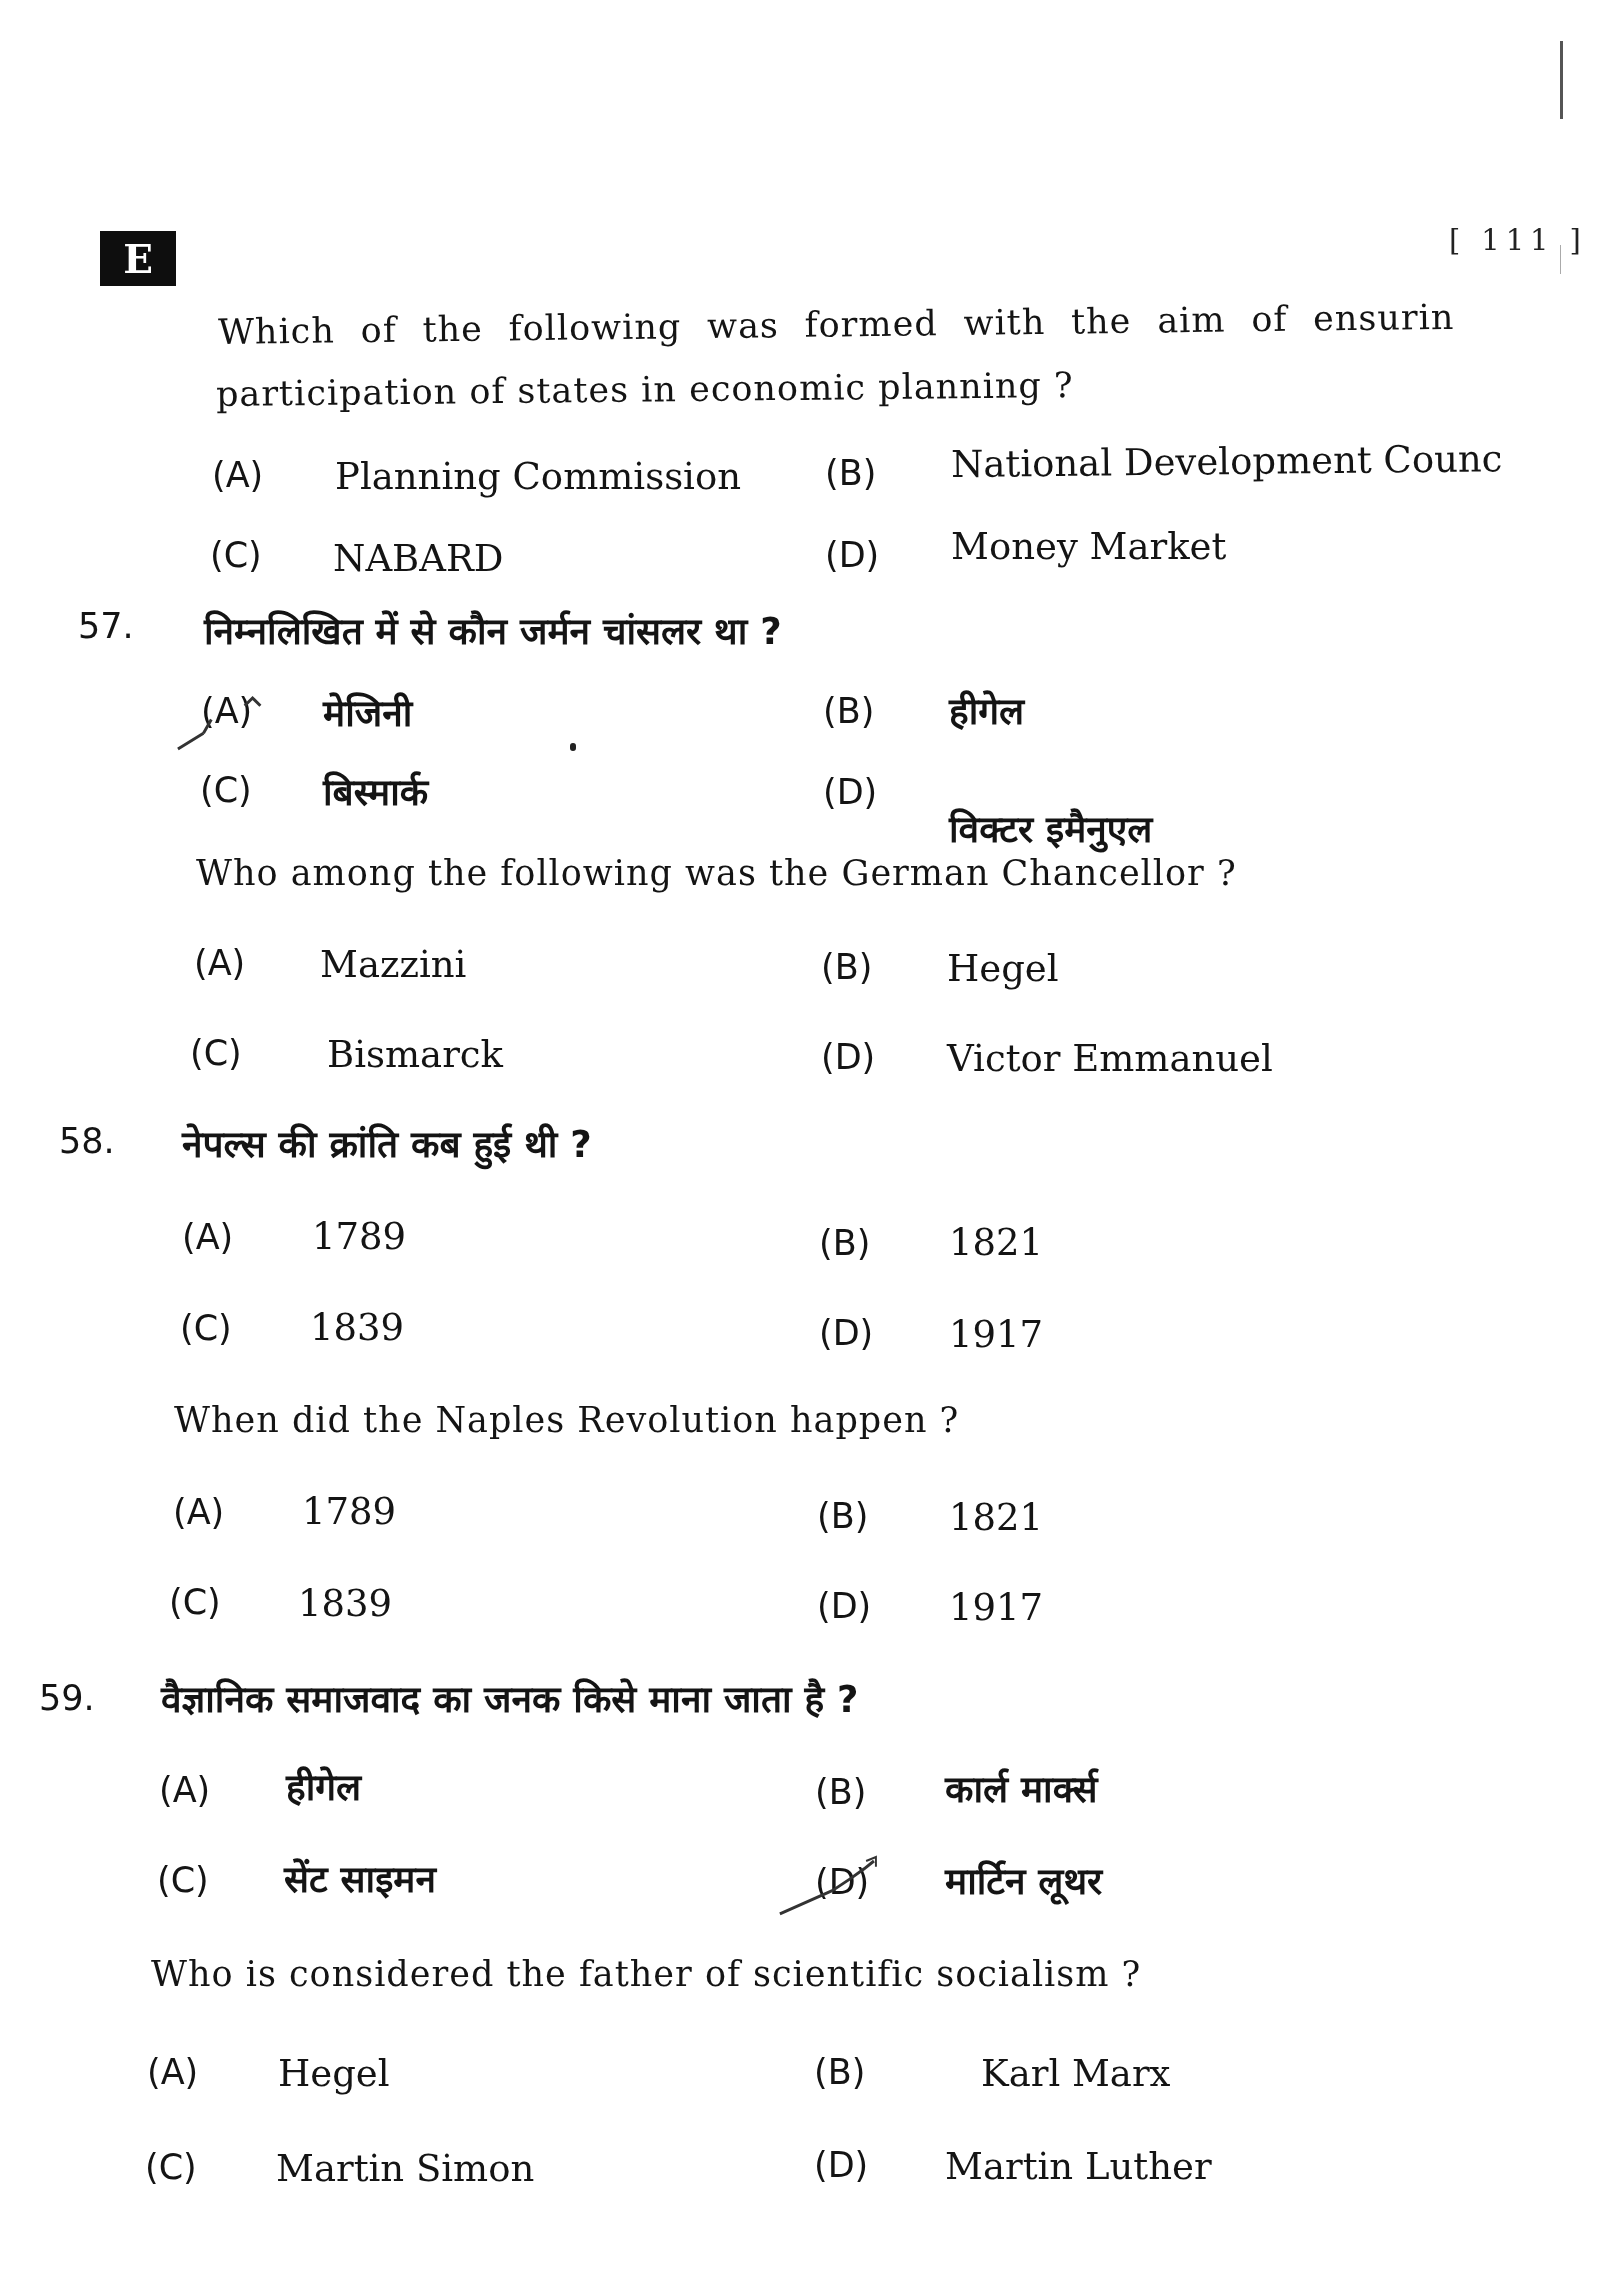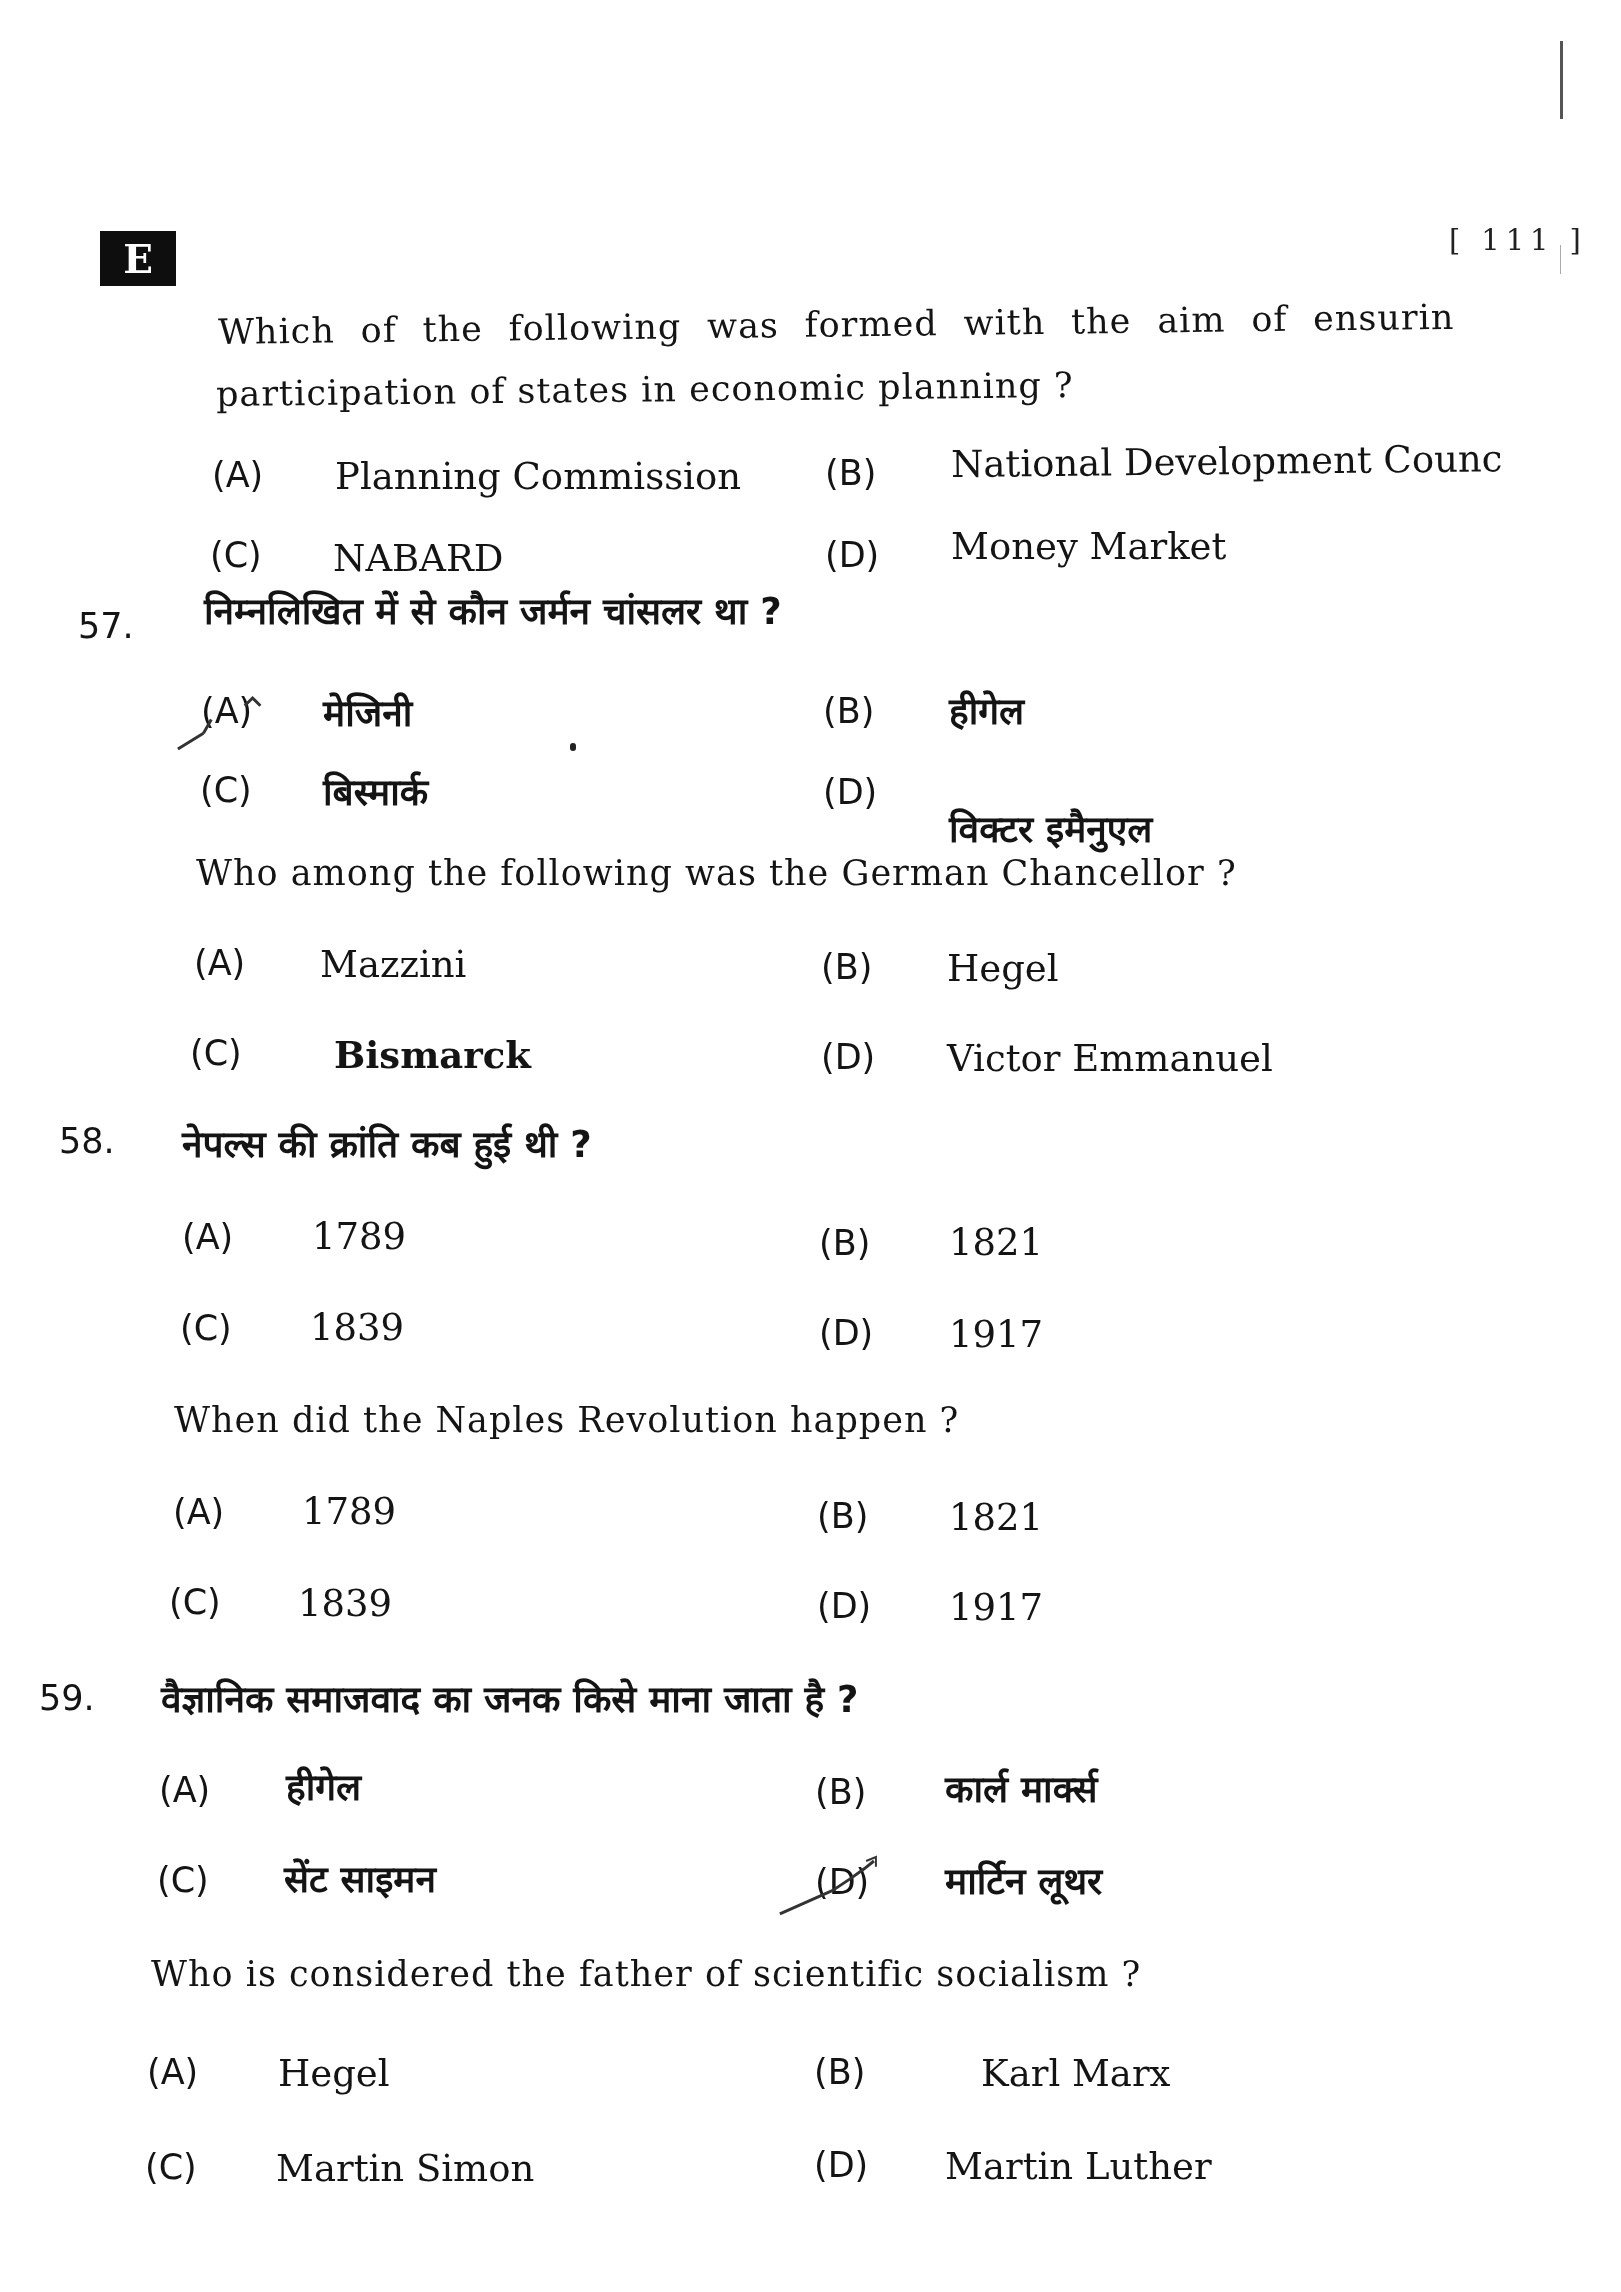--- a/index.html
+++ b/index.html
@@ -36,42 +36,42 @@
 <div class="abs opt-label" style="left:212px;top:455px;">(A)</div>
 <div class="abs opt-text" style="left:335px;top:455px;">Planning Commission</div>
 <div class="abs opt-label" style="left:825px;top:453px;">(B)</div>
 <div class="abs opt-text" style="left:951px;top:443px;transform:rotate(-0.6deg);transform-origin:left;">National Development Counc</div>
 <div class="abs opt-label" style="left:210px;top:535px;">(C)</div>
 <div class="abs opt-text" style="left:333px;top:537px;">NABARD</div>
 <div class="abs opt-label" style="left:825px;top:535px;">(D)</div>
 <div class="abs opt-text" style="left:951px;top:525px;">Money Market</div>
 
 <div class="abs qnum" style="left:78px;top:606px;">57.</div>
-<div class="abs hi" style="left:204px;top:584px;">निम्नलिखित में से कौन जर्मन चांसलर था ?</div>
+<div class="abs hi" style="left:204px;top:604px;">निम्नलिखित में से कौन जर्मन चांसलर था ?</div>
 
 <div class="abs opt-label" style="left:201px;top:691px;">(A)</div>
 <svg class="tick" style="left:174px;top:692px;" width="108" height="63" viewBox="0 0 110 64">
   <path d="M4 58 L30 42 M30 42 L38 28 M72 14 L80 6 L88 14" stroke="#333" stroke-width="3" fill="none"></path>
 </svg>
 <div class="abs hi" style="left:323px;top:686px;">मेजिनी</div>
 <div class="abs opt-label" style="left:823px;top:691px;">(B)</div>
 <div class="abs hi" style="left:949px;top:684px;">हीगेल</div>
 <div class="abs" style="left:570px;top:743px;width:5.9px;height:7.8px;background:#222;border-radius:2.9px;"></div>
 <div class="abs opt-label" style="left:200px;top:770px;">(C)</div>
 <div class="abs hi" style="left:323px;top:765px;">बिस्मार्क</div>
 <div class="abs opt-label" style="left:823px;top:772px;">(D)</div>
 <div class="abs hi" style="left:949px;top:802px;">विक्टर इमैनुएल</div>
 
 <div class="abs qtext-en" style="left:196px;top:853px;">Who among the following was the German Chancellor ?</div>
 <div class="abs opt-label" style="left:194px;top:943px;">(A)</div>
 <div class="abs opt-text" style="left:320px;top:943px;">Mazzini</div>
 <div class="abs opt-label" style="left:821px;top:947px;">(B)</div>
 <div class="abs opt-text" style="left:947px;top:947px;">Hegel</div>
 <div class="abs opt-label" style="left:190px;top:1033px;">(C)</div>
-<div class="abs opt-text" style="left:334px;top:1033px;font-weight:bold;">Bismarck</div>
+<div class="abs opt-text" style="left:327px;top:1033px;">Bismarck</div>
 <div class="abs opt-label" style="left:821px;top:1037px;">(D)</div>
 <div class="abs opt-text" style="left:947px;top:1037px;">Victor Emmanuel</div>
 
 <div class="abs qnum" style="left:59px;top:1121px;">58.</div>
 <div class="abs hi" style="left:182px;top:1117px;">नेपल्स की क्रांति कब हुई थी ?</div>
 <div class="abs opt-label" style="left:182px;top:1217px;">(A)</div>
 <div class="abs opt-text" style="left:312px;top:1215px;">1789</div>
 <div class="abs opt-label" style="left:819px;top:1223px;">(B)</div>
 <div class="abs opt-text" style="left:949px;top:1221px;">1821</div>
 <div class="abs opt-label" style="left:180px;top:1308px;">(C)</div>

